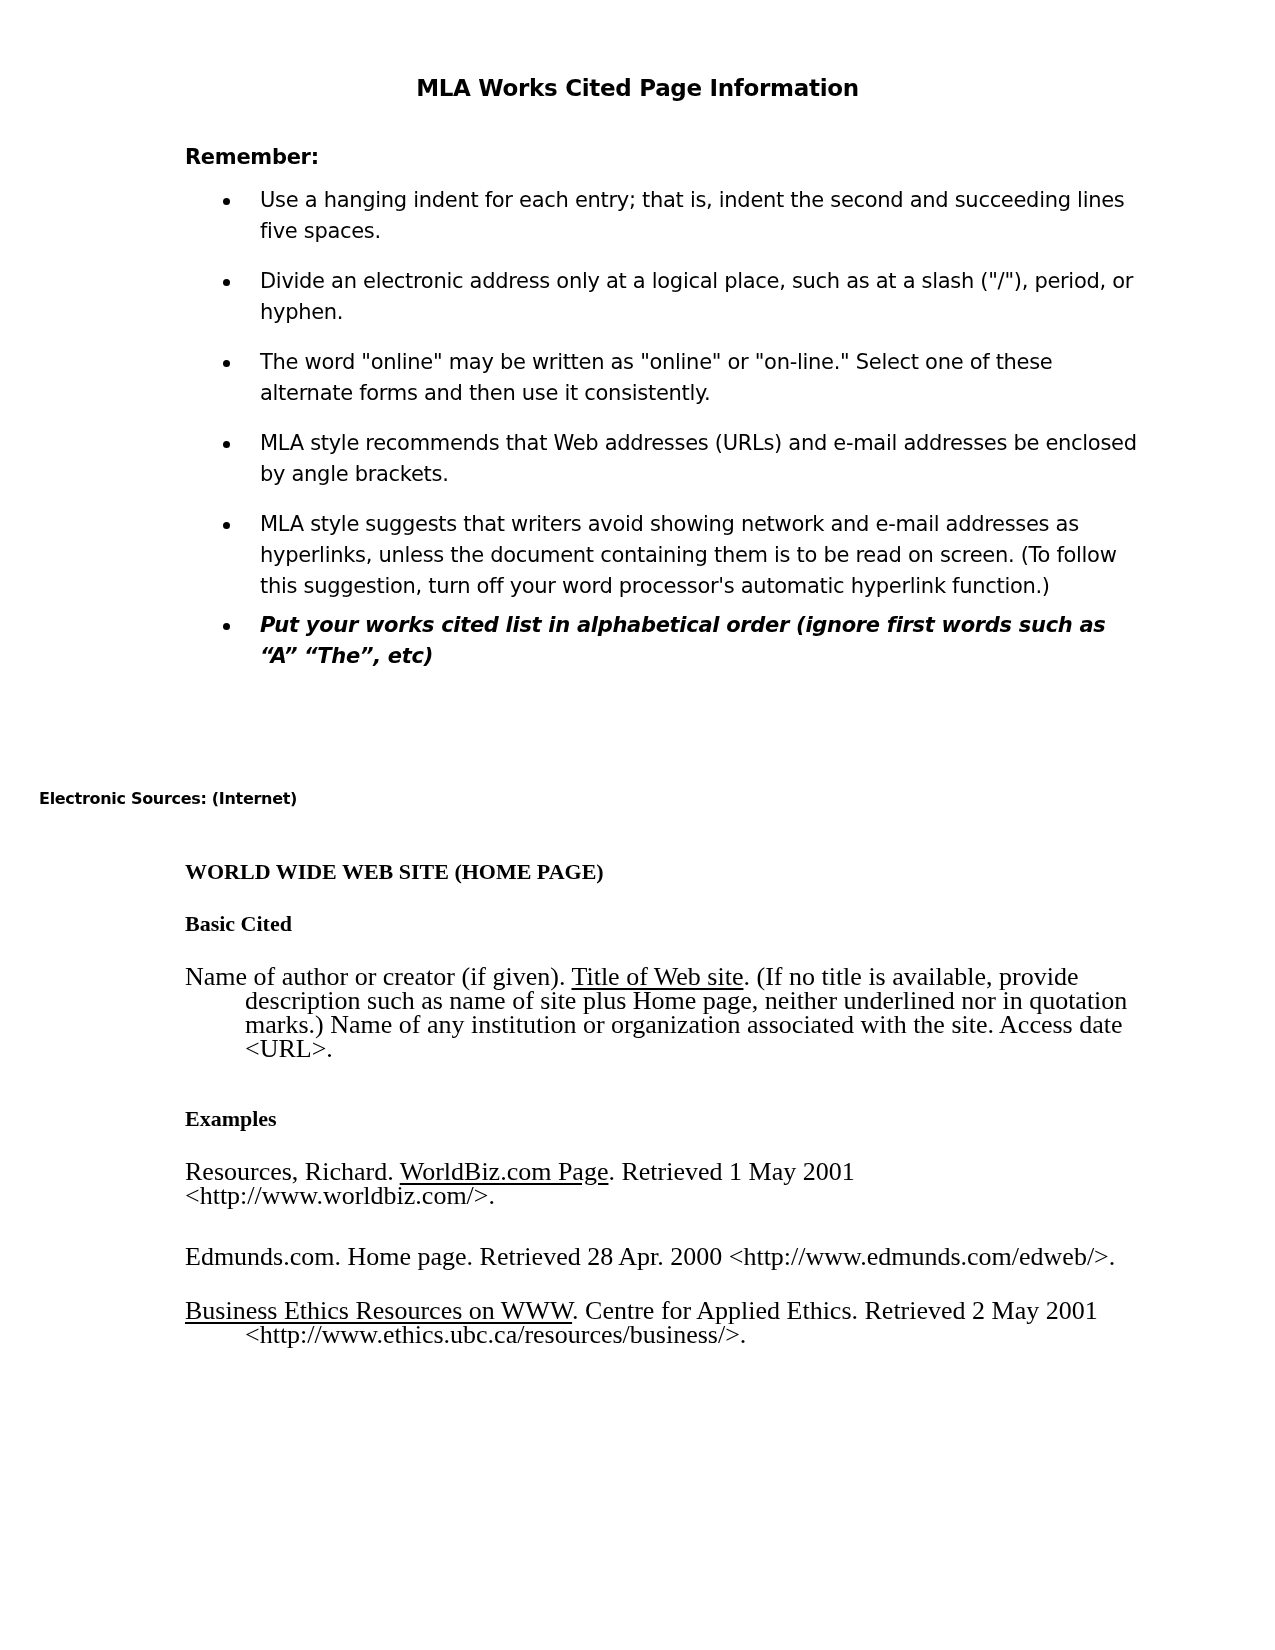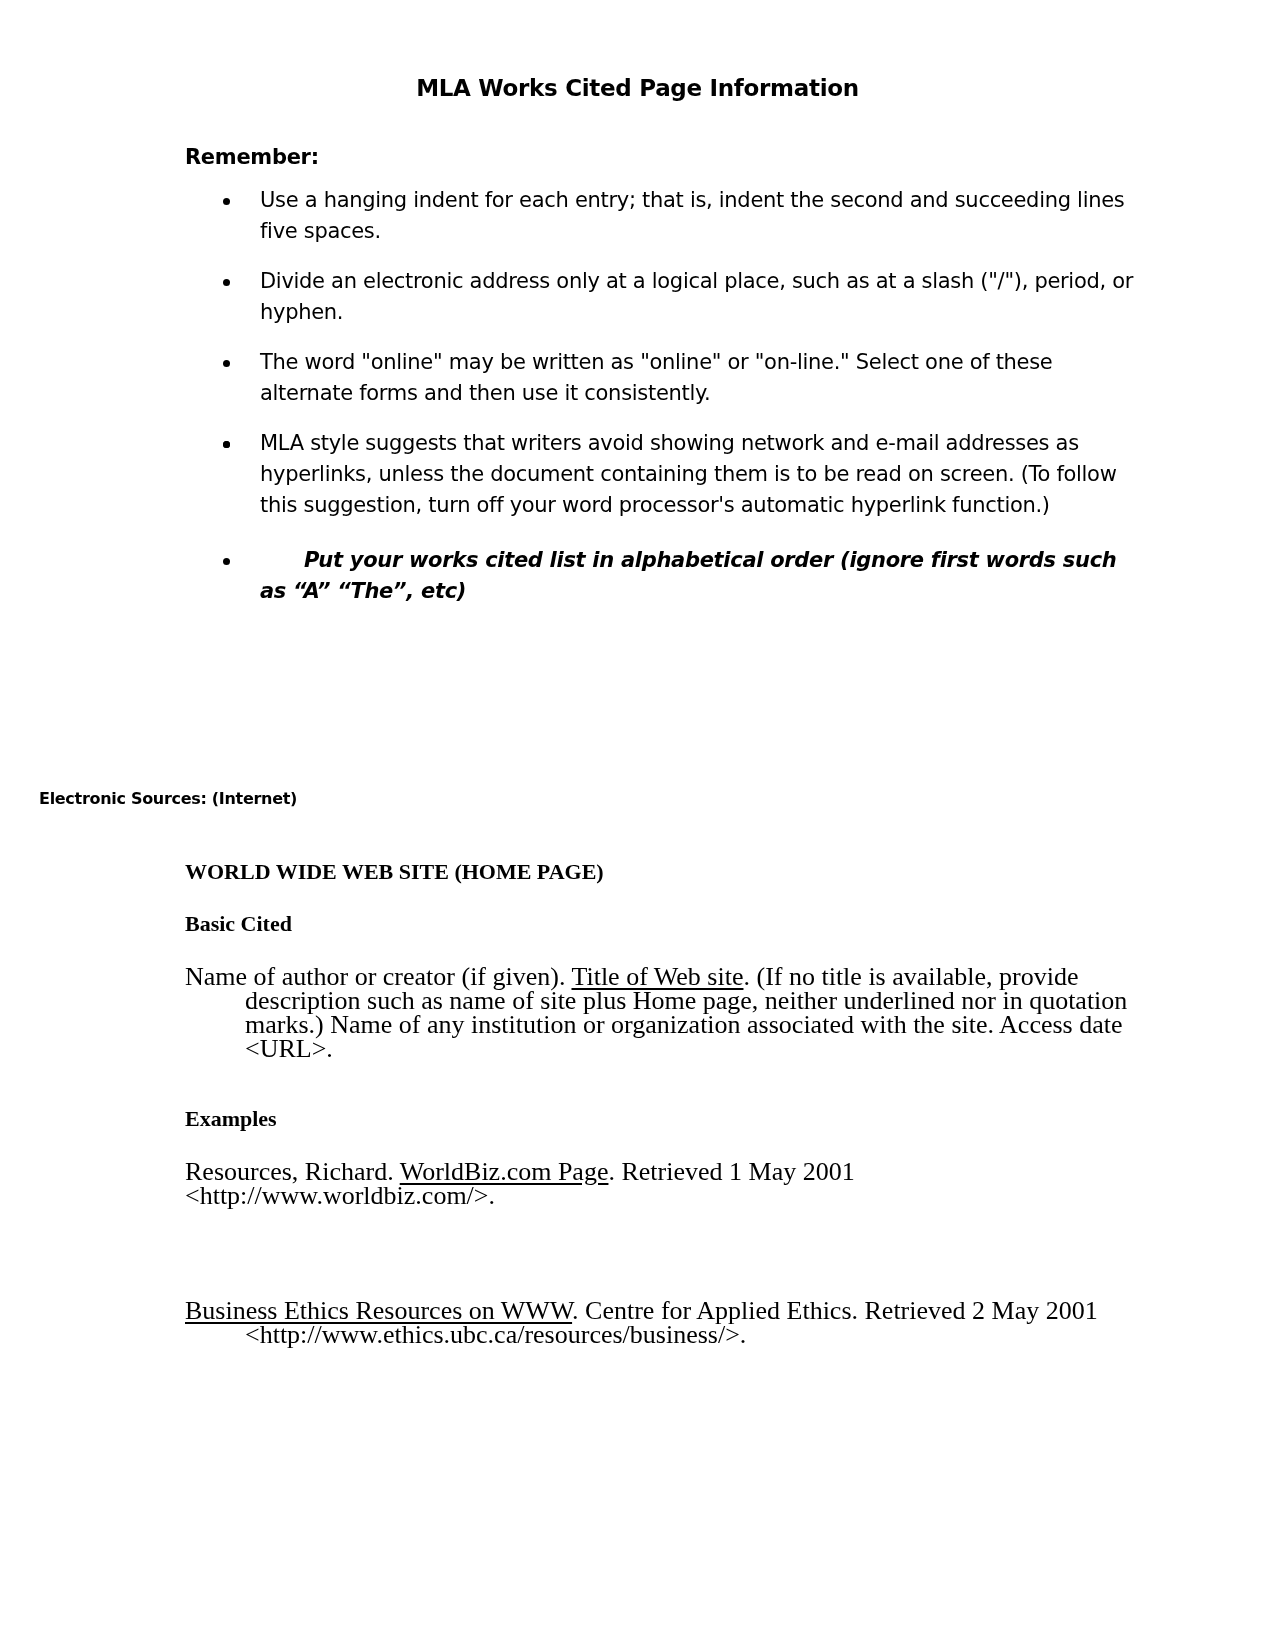--- a/index.html
+++ b/index.html
@@ -7,21 +7,21 @@
   .page { position: absolute; left: 0; top: 7px; width: 1260px; height: 1650px; }
   .comic { font-family: "DejaVu Sans", sans-serif; letter-spacing: -0.3px; }
   .serif { font-family: "Liberation Serif", serif; }
 
   .title { position: absolute; left: 0; width: 1275px; top: 68px; text-align: center; font-weight: bold; font-size: 23px; }
   .remember { position: absolute; left: 185px; top: 138px; font-weight: bold; font-size: 21px; }
 
   .bullets { position: absolute; left: 185px; top: 178px; width: 960px; margin: 0; padding: 0; list-style: none; }
   .bullet { position: relative; padding-left: 75px; font-size: 21px; line-height: 31px; margin-bottom: 19px; }
   .bullet .dot { position: absolute; left: 38px; top: 13px; width: 7px; height: 7px; border-radius: 50%; background: #000; }
-  .bullet.italic .btext { font-style: italic; font-weight: bold; margin-left: 44px; }
+  .bullet.italic .btext { font-style: italic; font-weight: bold; }
 
   .section2 { position: absolute; left: 0; width: 1275px; top: 782px; text-align: left; font-weight: bold; font-size: 16px; padding-left: 39px; }
 
   .h-www { position: absolute; left: 185px; top: 852px; font-weight: bold; font-size: 22px; }
   .h-basic { position: absolute; left: 185px; top: 904px; font-weight: bold; font-size: 22px; }
 
   .entry { position: absolute; left: 185px; width: 900px; font-size: 26px; line-height: 24px; padding-left: 60px; text-indent: -60px; }
   .entry.basic { top: 958px; }
   .h-examples { position: absolute; left: 185px; top: 1099px; font-weight: bold; font-size: 22px; }
   .entry.ex1 { top: 1153px; text-indent: 0; padding-left: 0; }
@@ -44,37 +44,39 @@
     <li class="bullet">
       <span class="dot"></span>
       <span class="btext">Divide an electronic address only at a logical place, such as at a slash ("/"), period, or hyphen.</span>
     </li>
     <li class="bullet">
       <span class="dot"></span>
       <span class="btext">The word "online" may be written as "online" or "on-line." Select one of these alternate forms and then use it consistently.</span>
     </li>
     <li class="bullet">
       <span class="dot"></span>
+      <span class="btext">MLA style recommends that Web addresses (URLs) and e-mail addresses be enclosed by angle brackets.</span>
     </li>
-    <li class="bullet" style="margin-bottom:24px">
+    <li class="bullet" style="margin-bottom:8px">
       <span class="dot"></span>
       <span class="btext">MLA style suggests that writers avoid showing network and e-mail addresses as hyperlinks, unless the document containing them is to be read on screen. (To follow this suggestion, turn off your word processor's automatic hyperlink function.)</span>
     </li>
     <li class="bullet italic">
       <span class="dot"></span>
       <span class="btext">Put your works cited list in alphabetical order (ignore first words such as “A” “The”, etc)</span>
     </li>
   </ul>
 
   <div class="section2 comic">Electronic Sources: (Internet)</div>
 
   <div class="h-www serif">WORLD WIDE WEB SITE (HOME PAGE)</div>
   <div class="h-basic serif">Basic Cited</div>
 
   <div class="entry basic serif"><span>Name of author or creator (if given). </span><span class="u">Title of Web site</span><span>. (If no title is available, provide description such as name of site plus Home page, neither underlined nor in quotation marks.) Name of any institution or organization associated with the site. Access date &lt;URL&gt;.</span></div>
 
   <div class="h-examples serif">Examples</div>
 
   <div class="entry ex1 serif"><span>Resources, Richard. </span><span class="u">WorldBiz.com Page</span><span>. Retrieved 1 May 2001 &lt;http://www.worldbiz.com/&gt;.</span></div>
 
+  <div class="entry ex2 serif"><span>Edmunds.com. Home page. Retrieved 28 Apr. 2000 &lt;http://www.edmunds.com/edweb/&gt;.</span></div>
 
   <div class="entry ex3 serif"><span class="u">Business Ethics Resources on WWW</span><span>. Centre for Applied Ethics. Retrieved 2 May 2001 &lt;http://www.ethics.ubc.ca/resources/business/&gt;.</span></div>
 </div>
 
 </body></html>

